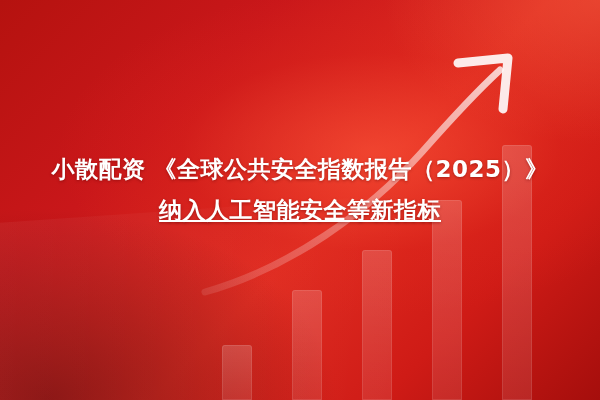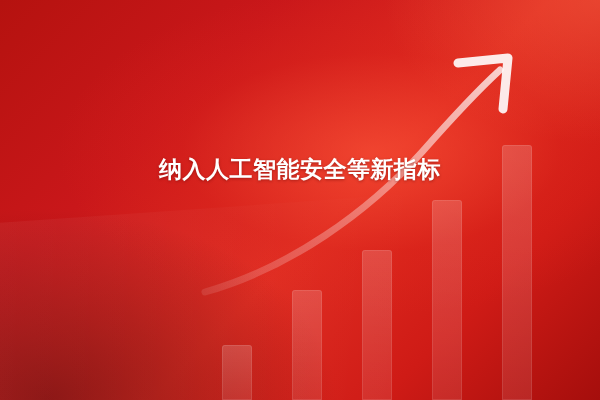--- a/index.html
+++ b/index.html
@@ -80,21 +80,21 @@
     line-height: 1.5;
     text-shadow: 0 1px 3px rgba(90, 0, 0, 0.45);
   }
   .line {
     font-size: 23px;
     font-weight: 700;
     letter-spacing: 0.5px;
     white-space: nowrap;
   }
   .line1 { }
-  .line2 { margin-top: 0; }
+  .line2 { margin-top: 6px; text-decoration: underline; }
   .prefix { margin-right: 8px; }
 </style>
 </head>
 <body>
 
 <div class="canvas">
   <div class="bg-base"></div>
   <div class="bg-glow"></div>
   <div class="bg-dark-corner"></div>
   <div class="bg-band"></div>
@@ -115,15 +115,18 @@
           <stop offset="45%" stop-color="#ffffff" stop-opacity="0.35"></stop>
           <stop offset="100%" stop-color="#ffffff" stop-opacity="0.85"></stop>
         </linearGradient>
       </defs>
       <path d="M 5 252 C 90 228, 168 172, 222 112 C 252 78, 276 52, 300 30" stroke="url(#arrowGrad)" stroke-width="7" stroke-linecap="round" fill="none"></path>
       <path d="M 258 23 L 308 18 L 303 69" stroke="#ffffff" stroke-opacity="0.9" stroke-width="9" stroke-linecap="round" stroke-linejoin="round" fill="none"></path>
     </svg>
   </div>
 
   <div class="text-block">
+    <div class="line line1">
+      <span class="prefix">小散配资</span><span>《全球公共安全指数报告（2025）》</span>
+    </div>
     <div class="line line2">纳入人工智能安全等新指标</div>
   </div>
 </div>
 
 </body></html>

